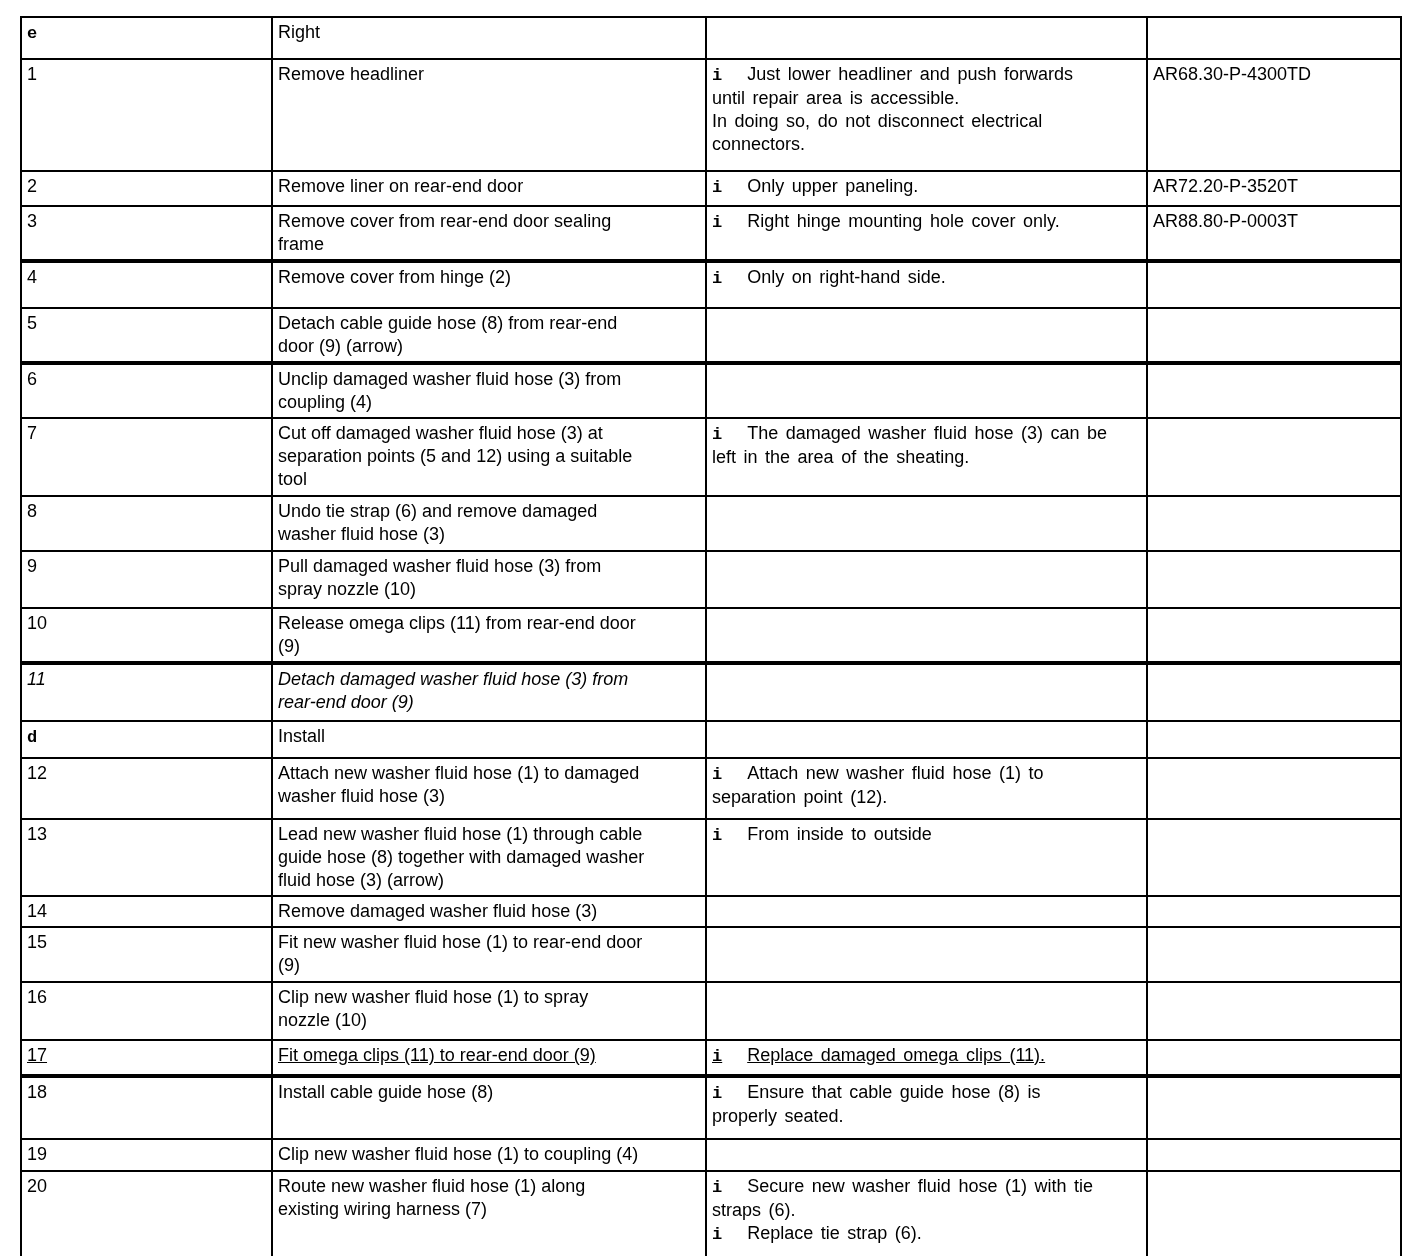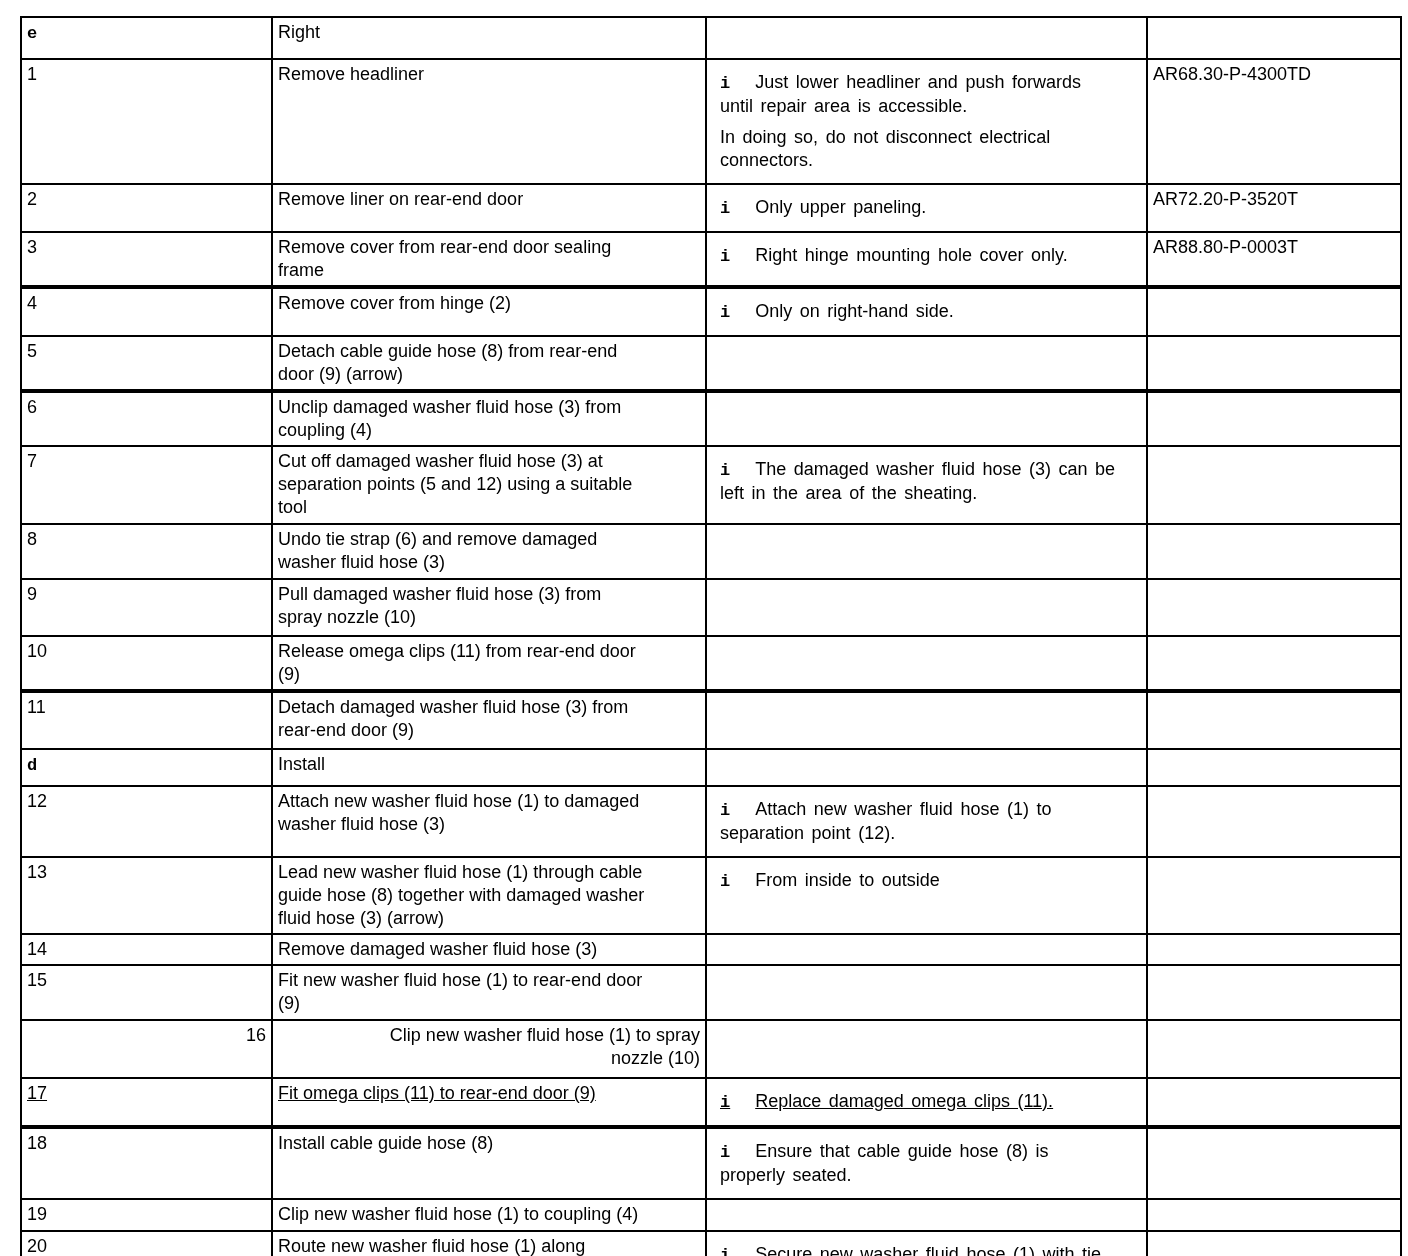--- a/index.html
+++ b/index.html
@@ -35,21 +35,21 @@
   tr.thick td { border-top-width: 4px; }
   .desc { white-space: pre-line; }
   .code { white-space: nowrap; }
   .num  { font-size: 18px; }
   .num.mono {
     font-family: "Liberation Mono", "DejaVu Sans Mono", monospace;
     font-weight: 700;
     font-size: 17px;
   }
   p.note {
-    margin: 8px;
+    margin: 0;
     white-space: pre-line;
     word-spacing: 0.14em;
   }
   span.glyph {
     font-family: "Liberation Mono", "DejaVu Sans Mono", monospace;
     font-size: 17px;
     font-weight: 600;
     padding-right: 25px;
   }
   
@@ -57,27 +57,27 @@
   tbody tr:nth-child(2)  { height: 112px; }
   tbody tr:nth-child(3)  { height: 35px; }
   tbody tr:nth-child(4)  { height: 55px; }
   tbody tr:nth-child(5)  { height: 47px; }
   tbody tr:nth-child(6)  { height: 55px; }
   tbody tr:nth-child(7)  { height: 55px; }
   tbody tr:nth-child(8)  { height: 78px; }
   tbody tr:nth-child(9)  { height: 55px; }
   tbody tr:nth-child(10) { height: 57px; }
   tbody tr:nth-child(11) { height: 54px; margin-top: 38px; }
-  tbody tr:nth-child(12) { height: 58px; }
+  tbody tr:nth-child(12) { height: 58px; font-style: italic; }
   tbody tr:nth-child(13) { height: 37px; }
   tbody tr:nth-child(14) { height: 61px; }
   tbody tr:nth-child(15) { height: 77px; }
   tbody tr:nth-child(16) { height: 16px; }
   tbody tr:nth-child(17) { height: 55px; }
-  tbody tr:nth-child(18) { height: 58px; text-align: right; }
+  tbody tr:nth-child(18) { height: 58px; }
   tbody tr:nth-child(19) { height: 36px; text-decoration: underline; }
   tbody tr:nth-child(20) { height: 63px; }
   tbody tr:nth-child(21) { height: 32px; }
   tbody tr:nth-child(22) { height: 105px; }
 </style>
 </head>
 <body>
 
 <table class="proc">
   <colgroup>

